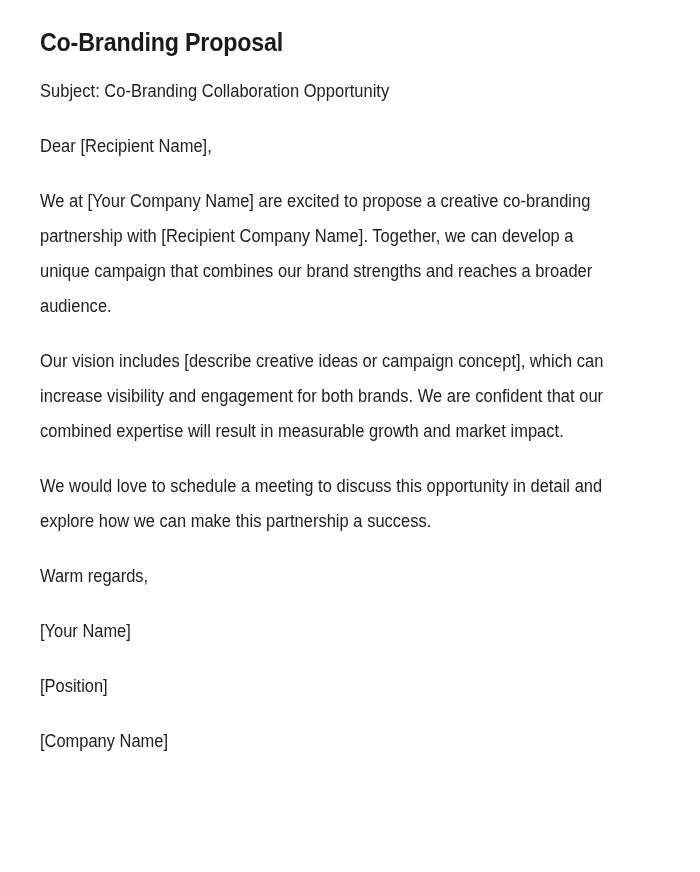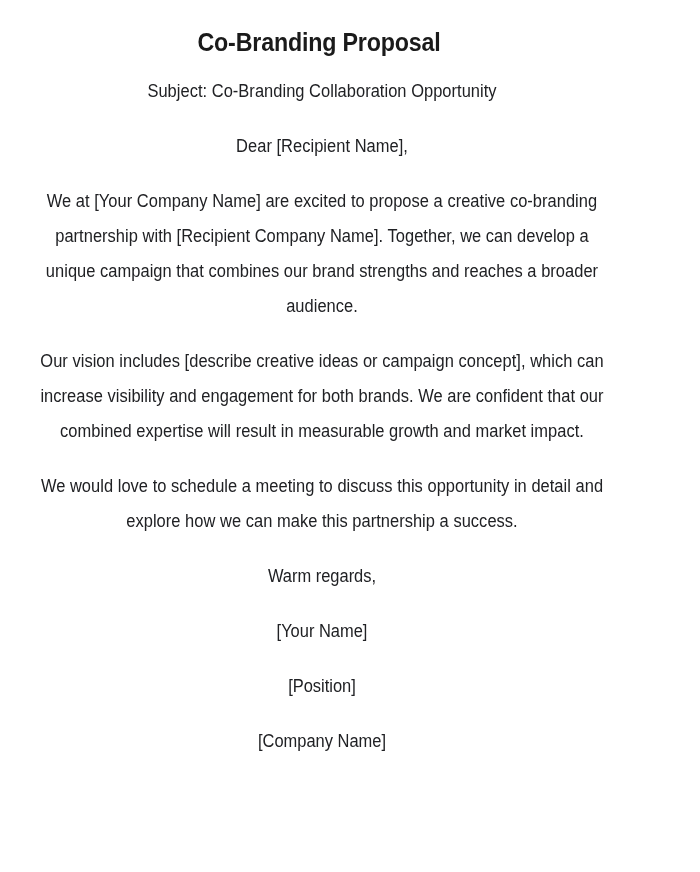--- a/index.html
+++ b/index.html
@@ -14,21 +14,20 @@
     font-family: "Liberation Sans", "DejaVu Sans", sans-serif;
     color: #202124;
     -webkit-font-smoothing: antialiased;
   }
   .page {
     box-sizing: border-box;
     width: 700px;
     min-height: 872px;
     background: #ffffff;
     padding: 26px 60px 20px 40px;
-    text-align: center;
   }
   .doc-title {
     font-size: 25px;
     line-height: 32px;
     font-weight: 700;
     letter-spacing: -0.2px;
     margin: 0 0 16px 0;
     color: #1a1a1a;
     transform: scaleX(0.93);
     transform-origin: left center;

